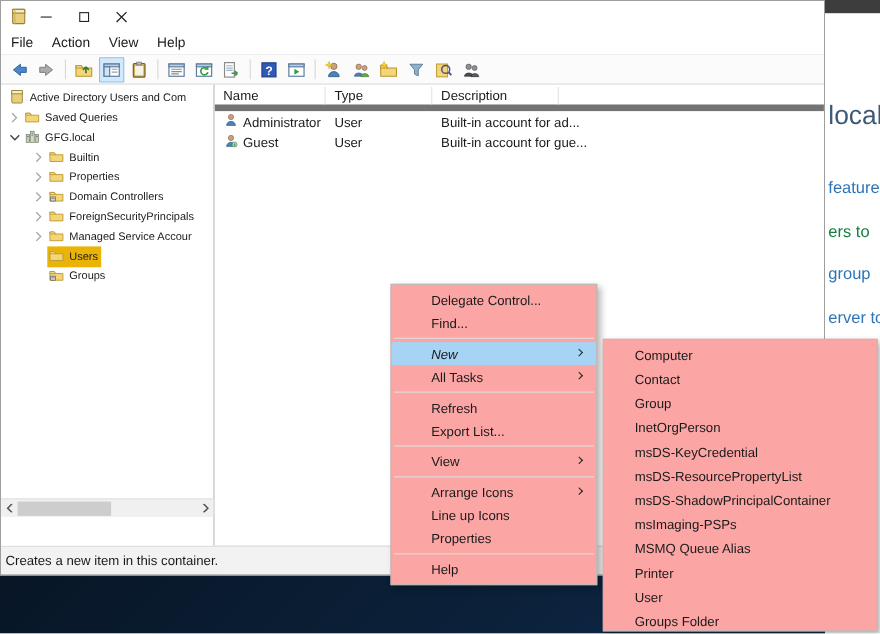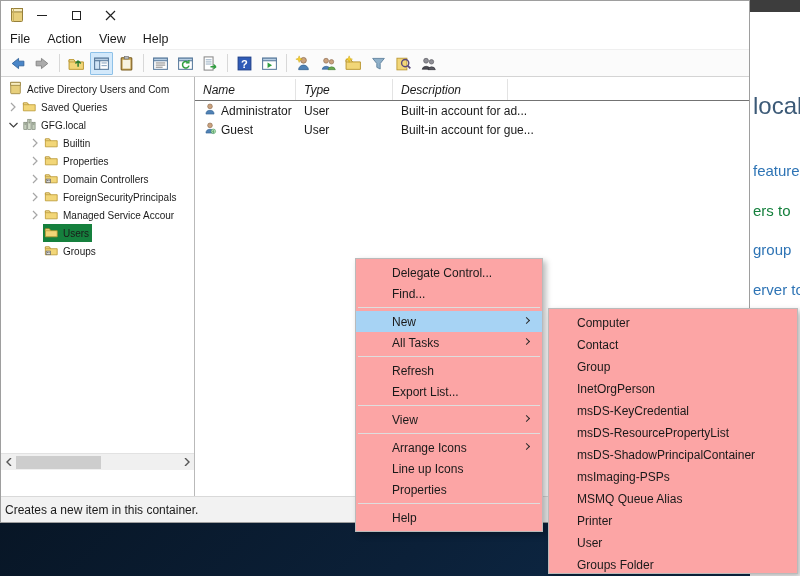--- a/index.html
+++ b/index.html
@@ -53,52 +53,52 @@
   .tree-pane { width:194px; flex:none; position:relative; border-right:1px solid #b9b9b9; background:#fff; }
   .tree-rows { padding-top:3px; overflow:hidden; height:100%; }
   .tree-row { height:18px; display:flex; align-items:center; font-size:10px; white-space:nowrap; }
   .tree-row .chev { width:16px; height:16px; flex:none; display:flex; align-items:center; justify-content:center; }
   .tree-row .chev svg { width:14px; height:14px; }
   .tree-row.lvl0 { padding-left:6px; }
   .tree-row.lvl1 { padding-left:4px; }
   .tree-row.lvl2 { padding-left:26px; }
   .node { display:flex; align-items:center; gap:4px; padding:1px 3px 1px 1px; }
   .node svg { width:15px; height:14px; flex:none; }
-  .node.selected { background:#15803d; }
+  .node.selected { background:#eab308; }
   .root-node { padding-left:1px; }
 
   .hscroll { position:absolute; left:0; bottom:26px; width:193px; height:17px;
     background:#f0f0f0; border-top:1px solid #e2e2e2; display:flex; align-items:center; }
   .hs-arrow { width:15px; height:100%; display:flex; align-items:center; justify-content:center; flex:none; }
   .hs-arrow svg { width:8px; height:8px; }
   .hs-thumb { position:absolute; left:15px; top:2px; width:85px; height:13px; background:#cdcdcd; }
   .hs-right { position:absolute; right:0; top:0; }
 
   
   .list-pane { flex:1 1 auto; background:#fff; padding-top:2px; min-width:0; }
-  .list-header { display:flex; height:22px; align-items:center; font-size:12px; border-bottom:1px solid #737373;font-style:italic; }
+  .list-header { display:flex; height:22px; align-items:center; font-size:12px; border-bottom:6px solid #737373; }
   .col-h { height:100%; display:flex; align-items:center; padding-left:8px; border-right:1px solid #e3e3e3; }
   .list-row { display:flex; height:19px; align-items:center; font-size:12px; }
   .cell { padding-left:8px; display:flex; align-items:center; gap:4px; overflow:hidden; white-space:nowrap; }
   .cell svg { width:14px; height:14px; flex:none; }
 
   .statusbar { height:26px; flex:none; background:#f2f2f2; border-top:1px solid #d9d9d9;
     display:flex; align-items:center; padding-left:4px; font-size:12px; }
 
   
   .menu { position:absolute; background:#fca5a5; border:1px solid #bababa;
     box-shadow:3px 3px 6px rgba(0,0,0,0.28); font-size:12px; padding:3px 0; }
   .context-menu { left:355px; top:258px; width:188px; }
   .submenu { left:548px; top:308px; width:250px; height:266px; overflow:hidden; }
   .mi { height:21px; display:flex; align-items:center; position:relative; cursor:default; }
   .context-menu .mi { padding-left:36px; }
   .submenu .mi { padding-left:28px; height:22px; }
   .mi .arrow { position:absolute; right:13px; top:7px; width:5px; height:5px;
     border-right:1.4px solid #2b2b2b; border-top:1.4px solid #2b2b2b; transform:rotate(45deg); }
-  .mi.highlighted { background:#a7d3f4; }
+  .mi.highlighted { background:#a7d3f4;font-style:italic; }
   .msep { height:1px; background:#dedede; margin:3px 2px; }
 </style>
 </head>
 <body>
 
 <div class="bg-strip">
   <div class="bg-topbar"></div>
   <div id="frags">
       <span class="frag frag0">local</span>
       <span class="frag frag1">feature</span>

